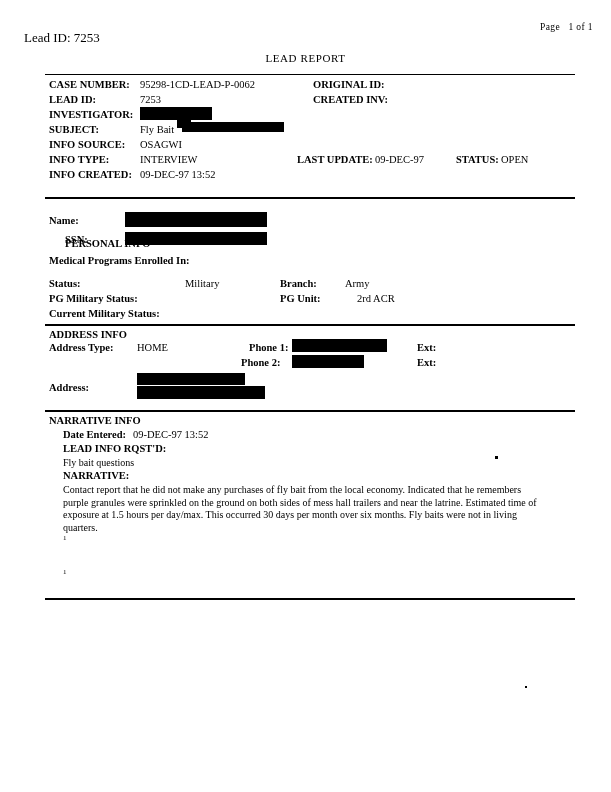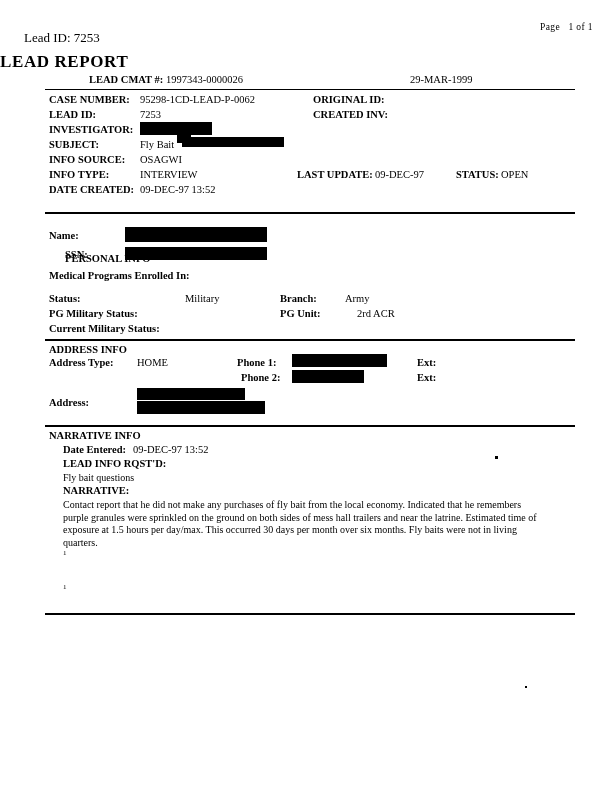--- a/index.html
+++ b/index.html
@@ -39,22 +39,23 @@
     right: 18px;
     top: 0;
     font-size: 9.5px;
     letter-spacing: 0.4px;
   }
   .title {
     position: absolute;
     top: 52px;
     left: 0;
     width: 611px;
-    font-size: 17px;
-    font-weight: bold;
+    text-align: center;
+    font-size: 11px;
+    font-weight: normal;
     letter-spacing: 0.6px;
   }
   .body-wrap {
     position: absolute;
     left: 45px;
     top: 74px;
     width: 530px;
   }
   .rule {
     border-top: 1px solid #000;
@@ -130,27 +131,20 @@
     <div class="page-no">
       <span>Page</span>
       &nbsp;&nbsp;<span>1 of  1</span>
     </div>
   </div>
 
   <div class="title">LEAD REPORT</div>
 
   <div class="body-wrap">
 
-    <div class="cmat-row">
-      <span class="cmat">
-        <span>LEAD CMAT #:</span>
-        <span class="cmat-val">1997343-0000026</span>
-      </span>
-      <span class="date">29-MAR-1999</span>
-    </div>
     <div class="rule"></div>
 
     <div class="sec" style="height:122px;">
       <span class="abs lbl" style="left:4px; top:4px;">CASE NUMBER:</span>
       <span class="abs val" style="left:95px; top:4px;">95298-1CD-LEAD-P-0062</span>
       <span class="abs lbl" style="left:268px; top:4px;">ORIGINAL ID:</span>
       <span class="abs val" style="left:360px; top:4px;"></span>
 
       <span class="abs lbl" style="left:4px; top:19px;">LEAD ID:</span>
       <span class="abs val" style="left:95px; top:19px;">7253</span>
@@ -168,21 +162,21 @@
       <span class="abs lbl" style="left:4px; top:64px;">INFO SOURCE:</span>
       <span class="abs val" style="left:95px; top:64px;">OSAGWI</span>
 
       <span class="abs lbl" style="left:4px; top:79px;">INFO TYPE:</span>
       <span class="abs val" style="left:95px; top:79px;">INTERVIEW</span>
       <span class="abs lbl" style="left:252px; top:79px;">LAST UPDATE:</span>
       <span class="abs val" style="left:330px; top:79px;">09-DEC-97</span>
       <span class="abs lbl" style="left:411px; top:79px;">STATUS:</span>
       <span class="abs val" style="left:456px; top:79px;">OPEN</span>
 
-      <span class="abs lbl" style="left:4px; top:94px;">DATE CREATED:</span>
+      <span class="abs lbl" style="left:4px; top:94px;">INFO CREATED:</span>
       <span class="abs val" style="left:95px; top:94px;">09-DEC-97 13:52</span>
     </div>
     <div class="rule-thick"></div>
 
     <div class="sec" style="height:125px;">
       <span class="abs sec-title" style="left:20px; top:3px;margin-top:36px;">PERSONAL INFO</span>
 
       <span class="abs lbl" style="left:4px; top:16px;">Name:</span>
       <span class="abs blk" style="left:80px; top:13px; width:142px; height:15px;"></span>
 
@@ -206,21 +200,21 @@
       <span class="abs val" style="left:140px; top:109px;"></span>
     </div>
     <div class="rule-thick"></div>
 
     <div class="sec" style="height:84px;">
       <span class="abs sec-title" style="left:4px; top:3px;">ADDRESS INFO</span>
 
       <span class="abs lbl" style="left:4px; top:16px;">Address Type:</span>
       <span class="abs val" style="left:92px; top:16px;">HOME</span>
 
-      <span class="abs lbl" style="left:192px; top:16px;">Phone 1:</span>
+      <span class="abs lbl" style="left:204px; top:16px;">Phone 1:</span>
       <span class="abs blk" style="left:247px; top:13px; width:95px; height:13px;"></span>
       <span class="abs lbl" style="left:372px; top:16px;">Ext:</span>
       <span class="abs val" style="left:400px; top:16px;"></span>
 
       <span class="abs lbl" style="left:196px; top:31px;">Phone 2:</span>
       <span class="abs blk" style="left:247px; top:29px; width:72px; height:13px;"></span>
       <span class="abs lbl" style="left:372px; top:31px;">Ext:</span>
       <span class="abs val" style="left:400px; top:31px;"></span>
 
       <span class="abs lbl" style="left:4px; top:56px;">Address:</span>

